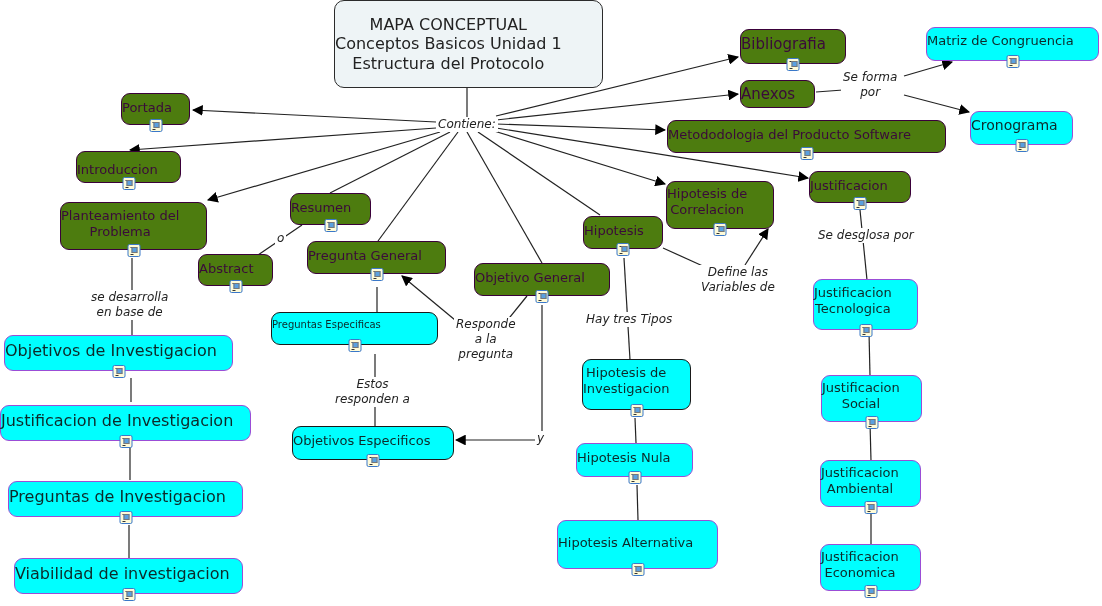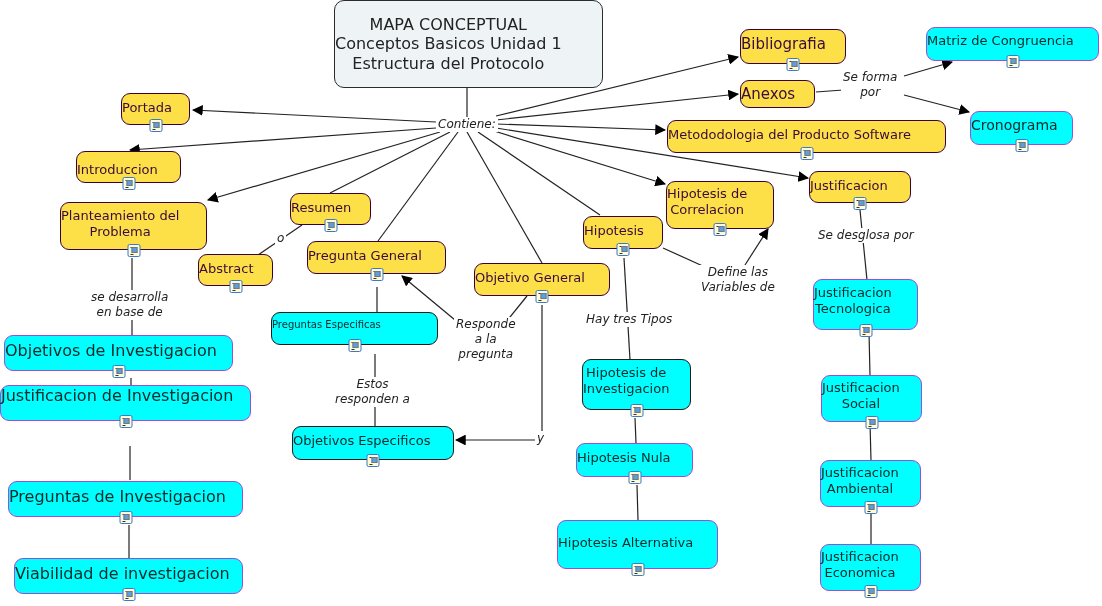--- a/index.html
+++ b/index.html
@@ -3,21 +3,21 @@
 <meta charset="utf-8">
 <style>
   html, body { margin:0; padding:0; background:#ffffff; }
   body { width:1102px; height:606px; position:relative; overflow:hidden;
          font-family:"DejaVu Sans", "Liberation Sans", sans-serif; }
   #edges { position:absolute; left:0; top:0; width:1102px; height:606px; }
   .node { position:absolute; box-sizing:border-box; border-radius:9px;
           display:flex; flex-direction:column; align-items:flex-start; justify-content:flex-start;
           text-align:center; color:#222; cursor:pointer; }
   .node .lbl { white-space:pre-line; line-height:1.22; }
-  .node.magenta { background:#fde047; border:1.3px solid #3a003a; color:#3a0a3a; }
+  .node.magenta { background:#4d7c0f; border:1.3px solid #3a003a; color:#3a0a3a; }
   .node.cyan { background:#00ffff; border:1.3px solid #9b4dd6; color:#0d2a2a; }
   .node.cyan.dark { border-color:#1a1a1a; }
   .node.root { background:#eef4f6; border:1.3px solid #2b2b2b; color:#222; border-radius:10px; }
   .doc-icon { width:13px; height:13px; box-sizing:border-box; border:1.4px solid #3a78c9;
               border-radius:2px; background:#fffbd8; position:absolute; left:50%;
               transform:translateX(-50%); bottom:-8px; }
   .doc-icon::before { content:""; position:absolute; left:2px; top:2px; width:3px; height:6px;
               border-top:1px solid #333; border-bottom:1px solid #333; }
   .doc-icon::after { content:""; position:absolute; right:1.5px; top:1.5px; width:4px; height:4px;
               background:#5aa0e0; border:0.5px solid #777; }
@@ -166,21 +166,21 @@
   <span class="doc-icon"></span>
 </div>
 <div class="node cyan" style="left:970px;top:111px;width:103px;height:34px;padding-top:5px;font-size:14px;">
   <span class="lbl">Cronograma</span>
   <span class="doc-icon"></span>
 </div>
 <div class="node cyan" style="left:4px;top:335px;width:229px;height:36px;padding-top:5px;font-size:16px;">
   <span class="lbl">Objetivos de Investigacion</span>
   <span class="doc-icon"></span>
 </div>
-<div class="node cyan" style="left:0px;top:385px;width:251px;height:36px;font-size:16px;">
+<div class="node cyan" style="left:0px;top:405px;width:251px;height:36px;padding-top:5px;font-size:16px;">
   <span class="lbl">Justificacion de Investigacion</span>
   <span class="doc-icon"></span>
 </div>
 <div class="node cyan" style="left:8px;top:481px;width:235px;height:36px;padding-top:5px;font-size:16px;">
   <span class="lbl">Preguntas de Investigacion</span>
   <span class="doc-icon"></span>
 </div>
 <div class="node cyan" style="left:14px;top:558px;width:229px;height:36px;padding-top:5px;font-size:16px;">
   <span class="lbl">Viabilidad de investigacion</span>
   <span class="doc-icon"></span>

